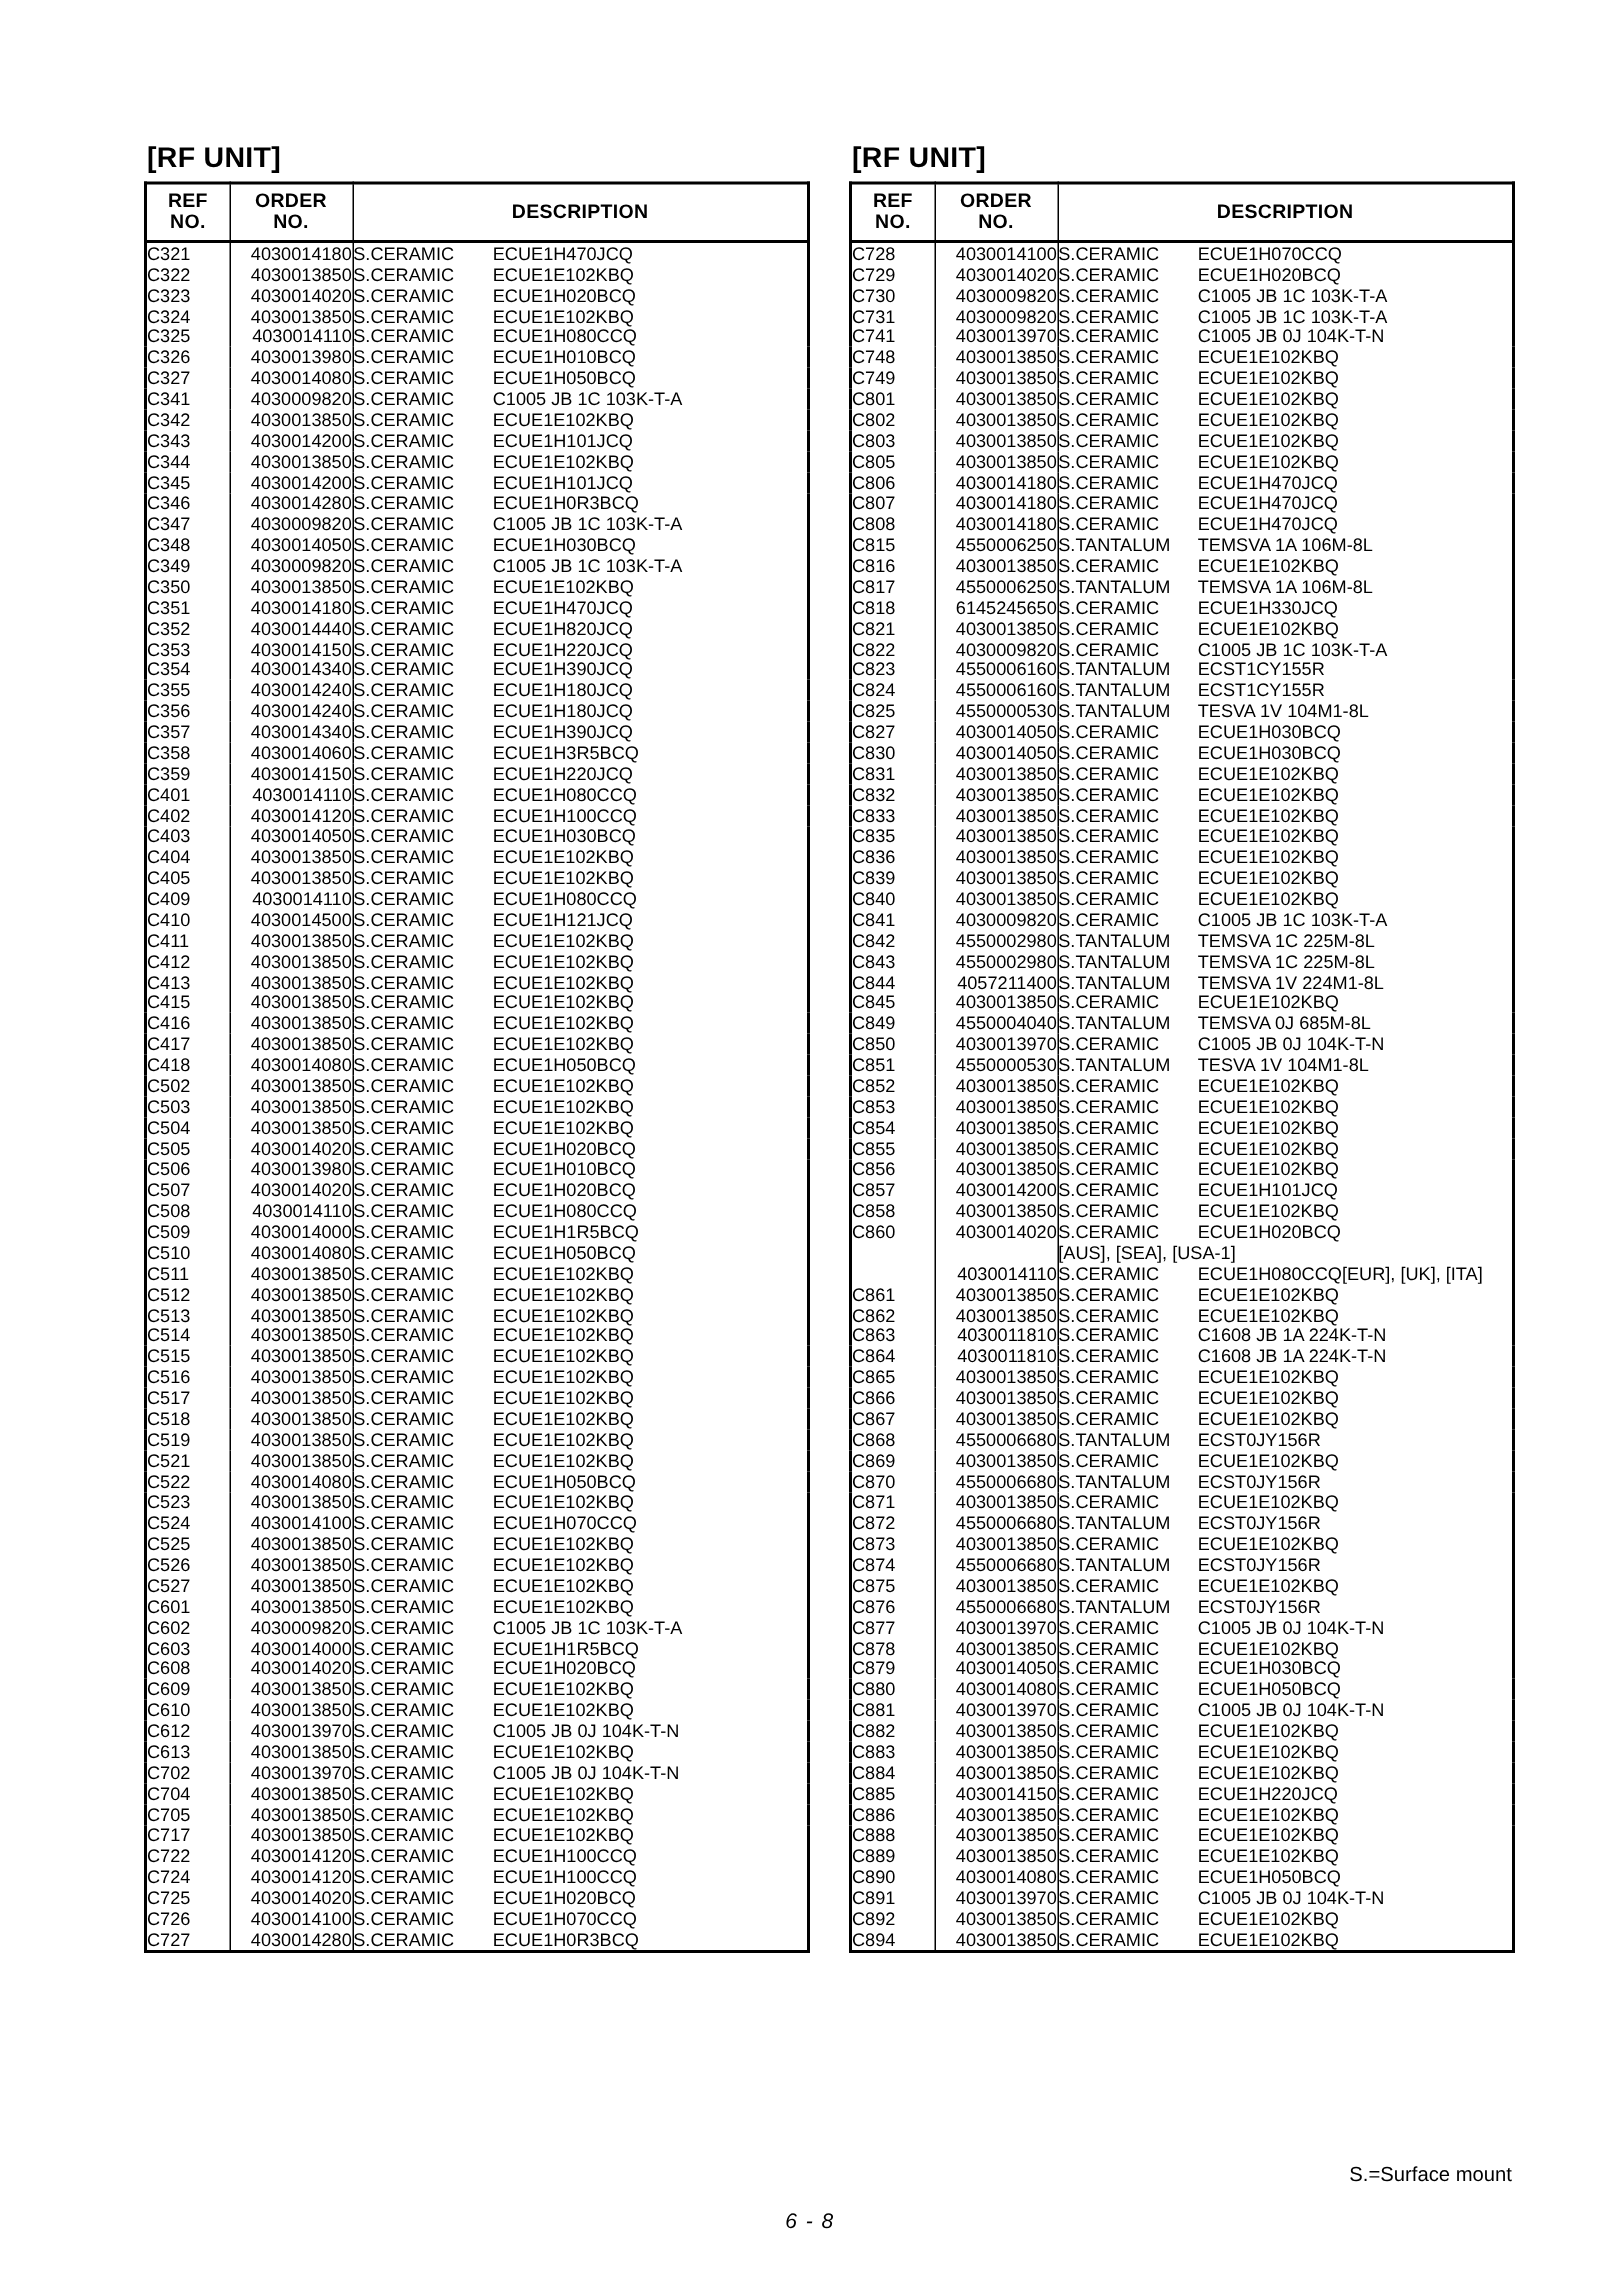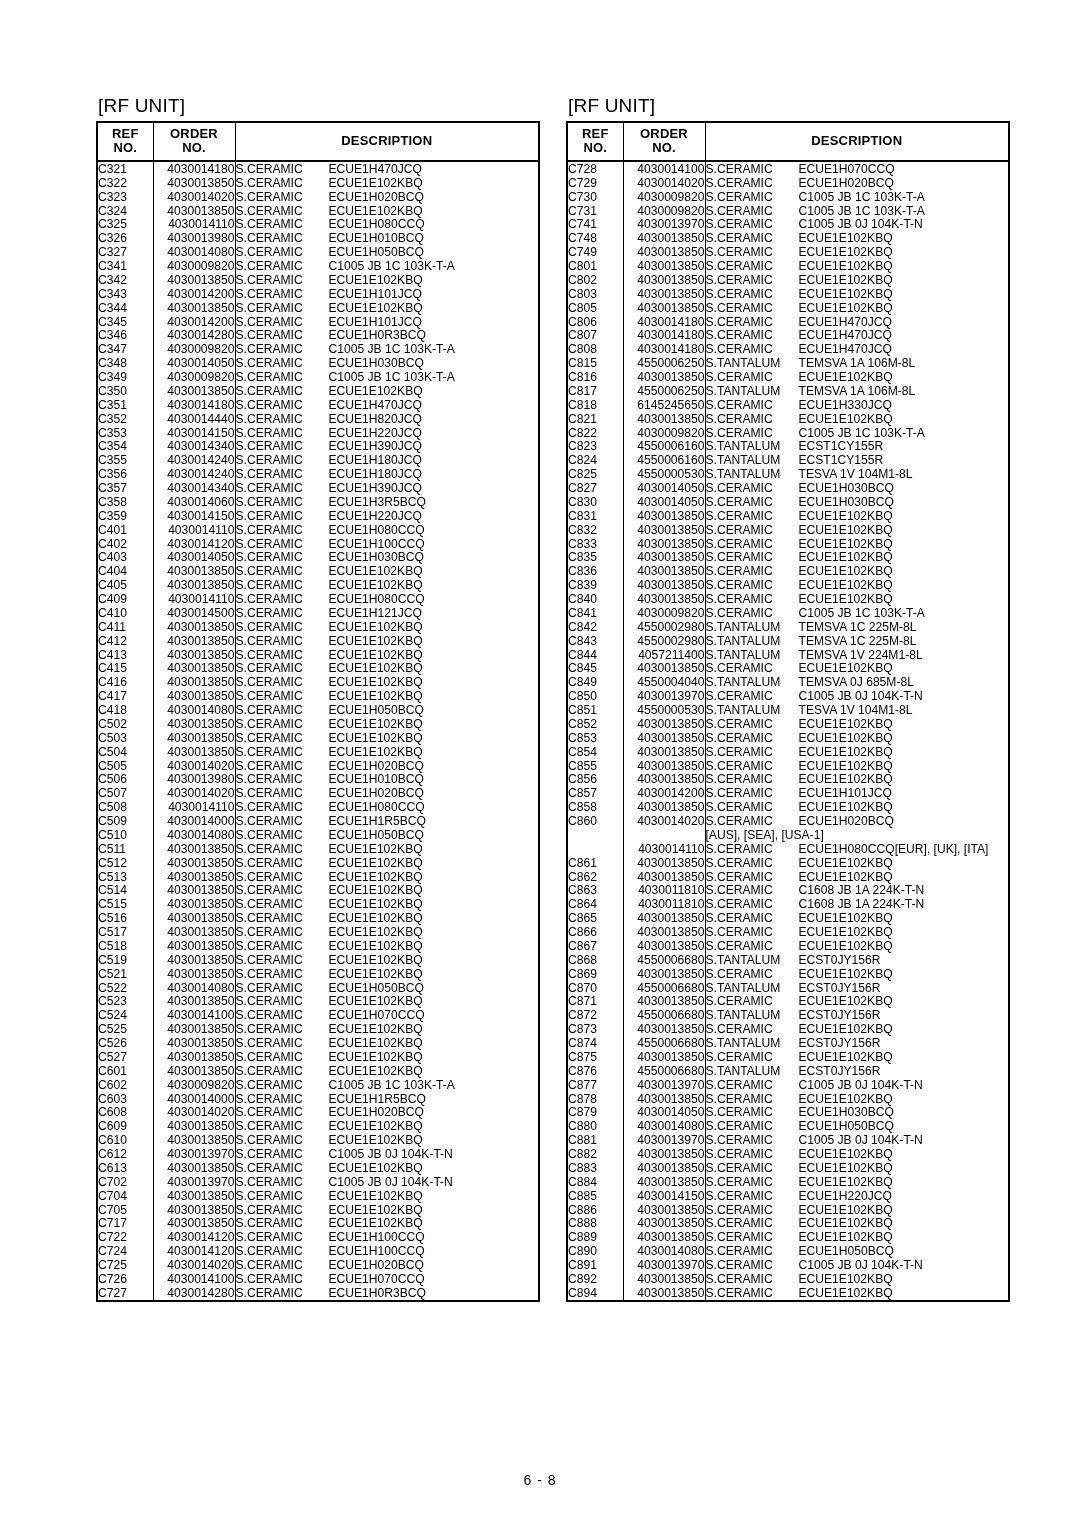--- a/index.html
+++ b/index.html
@@ -29,21 +29,21 @@
   .col {
     position: absolute;
     top: 96px;
     width: 442px;
   }
   .col-left  { left: 96px; }
   .col-right { left: 566px; }
 
   .unit-title {
     font-size: 19px;
-    font-weight: normal;
+    font-weight: bold;
     letter-spacing: 0.2px;
     margin: 0 0 5px 2px;
     line-height: 1.05;
     white-space: nowrap;
   }
 
   table.parts {
     border-collapse: collapse;
     width: 442px;
     table-layout: fixed;
@@ -110,20 +110,21 @@
   }
 
   .page-number {
     position: absolute;
     left: 0;
     top: 1472px;
     width: 1080px;
     text-align: center;
     font-size: 14px;
     letter-spacing: 1px;
+    font-style: italic;
   }
 </style>
 </head>
 <body>
 
 <div class="page">
 
   <div class="col col-left">
     <div class="unit-title">[RF UNIT]</div>
     <table class="parts">
@@ -1805,16 +1806,17 @@
               <span class="desc-inner">
                 <span class="d-type">S.CERAMIC</span>
                 <span class="d-val">ECUE1E102KBQ</span>
               </span>
             </td>
           </tr>
         </tbody>
     </table>
   </div>
 
+  <div class="footnote">S.=Surface mount</div>
 
   <div class="page-number">6 - 8</div>
 
 </div>
 
 </body></html>

